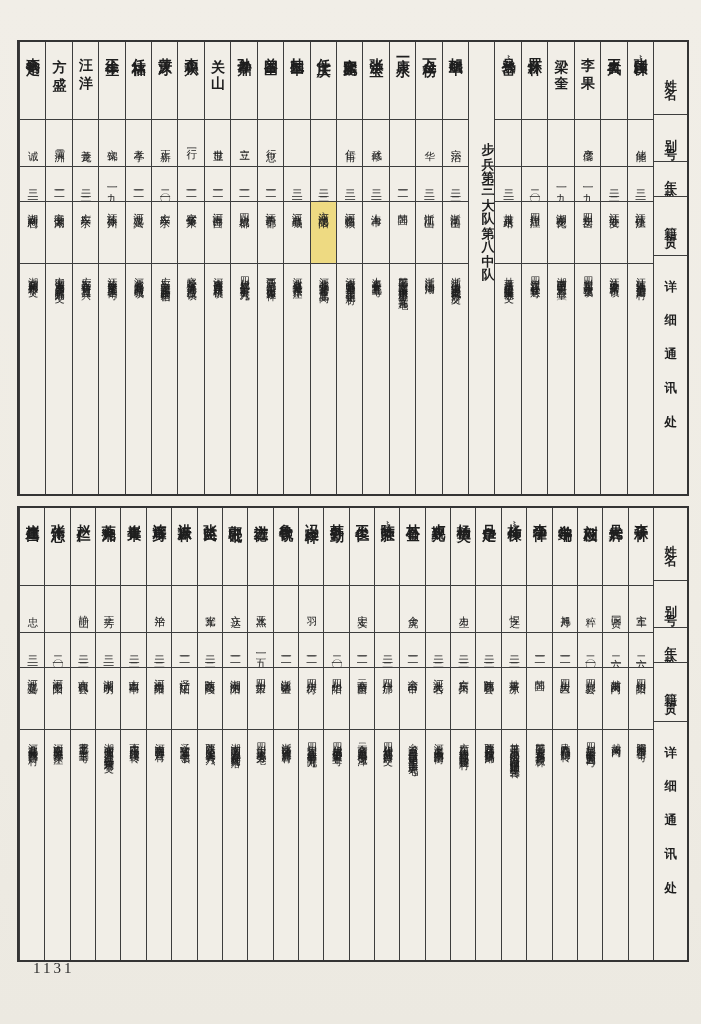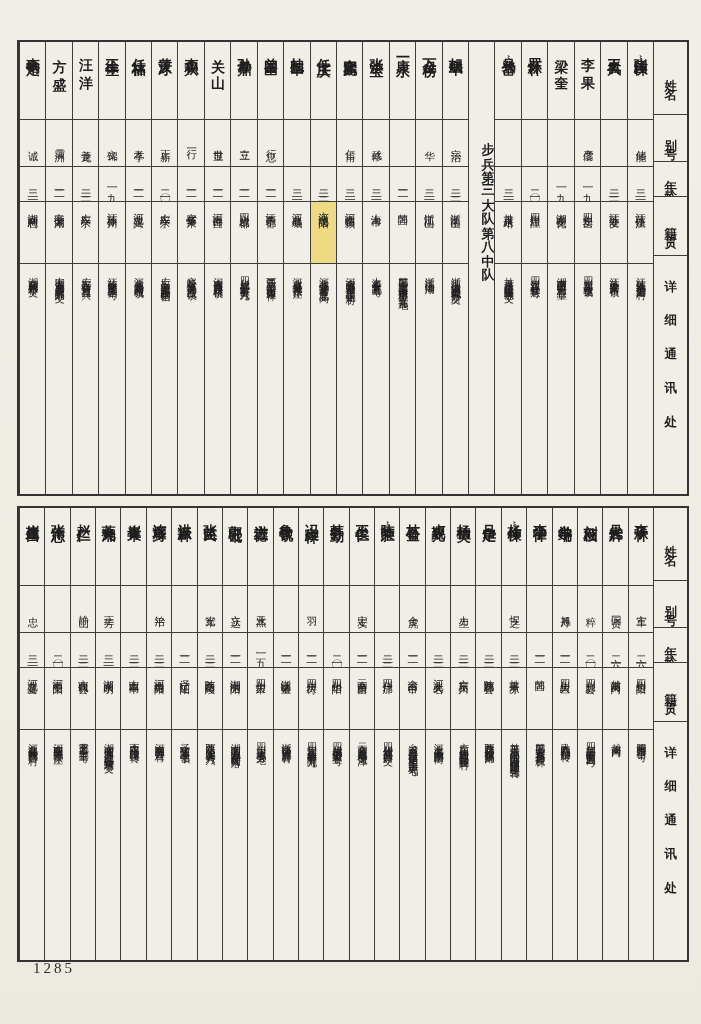--- a/index.html
+++ b/index.html
@@ -893,14 +893,14 @@
           <span class="v age">二二</span>
         </div>
         <div class="cell c-native">
           <span class="v native">河北定县</span>
         </div>
         <div class="cell c-addr">
           <span class="v addr">河北定县城外西王吕村</span>
         </div>
       </div>
     </div>
-  <div class="page-number">1285</div>
+  <div class="page-number">1131</div>
 </div>
 
 </body></html>

